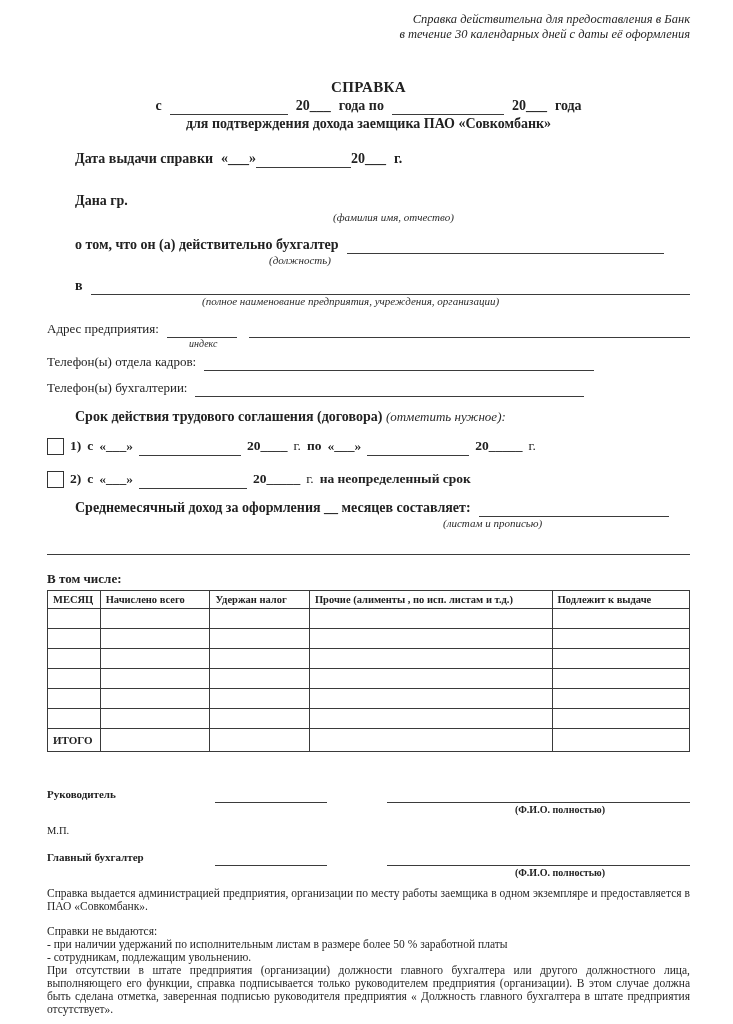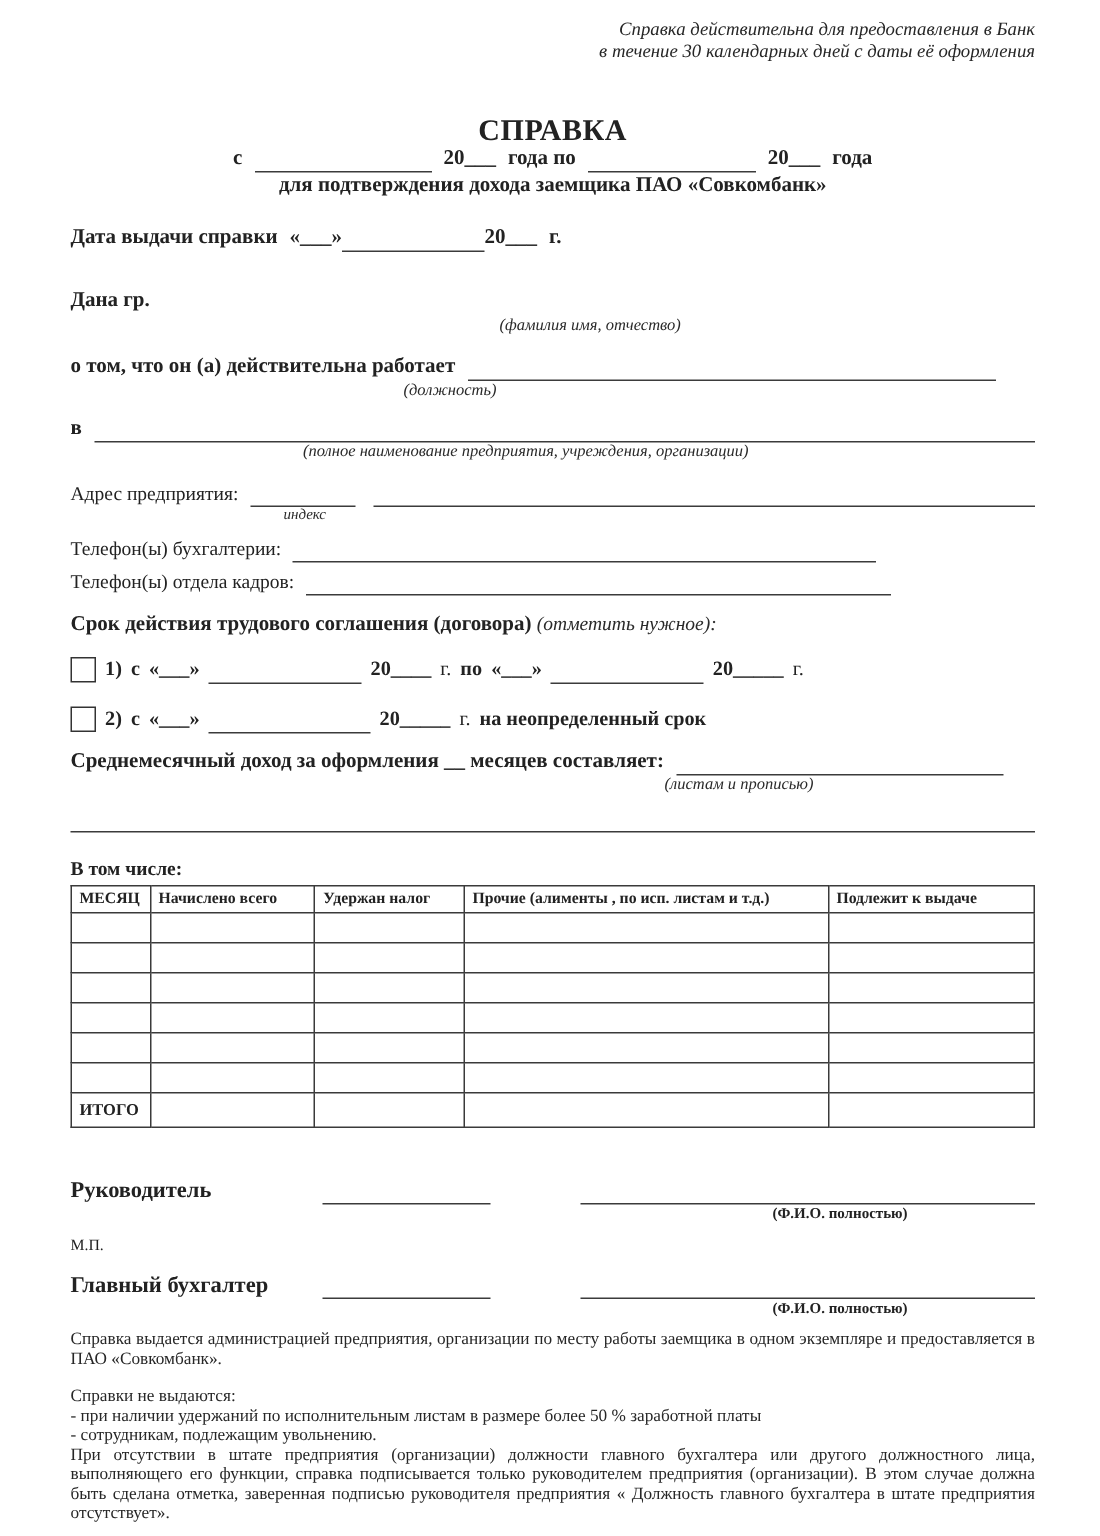--- a/index.html
+++ b/index.html
@@ -8,28 +8,28 @@
     padding:12px 43px 8px 47px;
     background:#ffffff;
     font-family:"Liberation Serif","DejaVu Serif",serif;
     color:#222222;
     position:relative;overflow:hidden;
   }
   
   .note{font-style:italic;font-size:12.5px;line-height:15px;text-align:right;color:#262626;}
   
   .title-block{text-align:center;margin-top:15px;font-weight:bold;}
-  .title-main{font-size:20px;line-height:19px;letter-spacing:.4px;margin-top:36px;}
+  .title-main{font-size:15px;line-height:19px;letter-spacing:.4px;margin-top:36px;}
   .title-line{font-size:14px;line-height:18px;}
   .period-line{display:flex;justify-content:center;align-items:baseline;font-size:14px;line-height:18px;font-weight:bold;}
   .period-line>span{margin:0 4px;}
   
   .row{display:flex;align-items:baseline;}
   .bold{font-weight:bold;}
-  .fs14{font-size:14px;line-height:18px;}
+  .fs14{font-size:14px;line-height:18px;margin-left:28px;}
   .fs13{font-size:13px;line-height:18px;}
   .bl{display:inline-block;border-bottom:1.3px solid #3b3b3b;height:13px;align-self:flex-end;}
   .grow{flex:1;}
   .w70{width:70px;} .w95{width:95px;} .w102{width:102px;} .w108{width:108px;}
   .w112{width:112px;} .w118{width:118px;} .w155{width:155px;} .w255{width:255px;}
   .caption{font-style:italic;font-size:11px;line-height:13px;color:#2a2a2a;}
   .caption-sm{font-size:10px;line-height:11px;font-style:italic;color:#2a2a2a;}
   .gap8{display:inline-block;width:8px;} .gap12{display:inline-block;width:12px;}
   .mt-issue{margin-top:17px;} .mt-given{margin-top:24px;} .mt-works{margin-top:12px;}
   .mt-at{margin-top:10px;} .mt-addr{margin-top:12px;} .mt-phone1{margin-top:4px;}
@@ -43,21 +43,21 @@
   .normal{font-weight:normal;}
   .full-underline{border-bottom:1.3px solid #3b3b3b;height:1px;margin-top:23px;}
   
   .inc-table{width:100%;border-collapse:collapse;margin-top:2px;table-layout:fixed;}
   .inc-table th,.inc-table td{border:1.5px solid #3a3a3a;padding:2px 5px;font-size:10.5px;line-height:13px;}
   .inc-table th{font-weight:bold;text-align:left;white-space:nowrap;overflow:hidden;}
   .inc-table td{height:15px;}
   .inc-table .total-row td{height:18px;font-weight:bold;font-size:11px;}
   .c1{width:8.2%;} .c2{width:17.1%;} .c3{width:15.5%;} .c4{width:37.8%;} .c5{width:21.4%;}
   
-  .sig-row{display:flex;align-items:baseline;font-size:15px;line-height:18px;}
+  .sig-row{display:flex;align-items:baseline;font-size:11px;line-height:18px;}
   .sig-label{width:168px;font-weight:bold;}
   .sig-bl1{width:112px;border-bottom:1.3px solid #3b3b3b;height:13px;align-self:flex-end;}
   .sig-sp{width:60px;}
   .sig-bl2{flex:1;border-bottom:1.3px solid #3b3b3b;height:13px;align-self:flex-end;}
   .sig-caption{margin-left:388px;width:250px;text-align:center;font-weight:bold;font-size:10px;line-height:12px;margin-top:1px;}
   .mp{font-size:10.5px;margin-top:9px;}
   
   .footer{margin-top:8px;font-size:11.5px;line-height:13px;color:#272727;}
   .footer p{margin:0;}
   .footer .just{text-align:justify;}
@@ -96,46 +96,46 @@
     <span>г.</span>
   </div>
 
   <div class="row bold fs14 mt-given" style="padding-right:57px;flex-direction:column;">
     <span class="lbl-sp">Дана гр.</span>
     <span class="bl grow"></span>
   </div>
   <div class="caption" style="margin-left:286px;">(фамилия имя, отчество)</div>
 
   <div class="row bold fs14 mt-works" style="padding-right:26px;">
-    <span class="lbl-sp">о том, что он (а) действительна работает</span>
+    <span class="lbl-sp">о том, что он (а) действительно бухгалтер</span>
     <span class="bl grow"></span>
   </div>
   <div class="caption" style="margin-left:222px;">(должность)</div>
 
   <div class="row bold fs14 mt-at">
     <span class="lbl-sp">в</span>
     <span class="bl grow"></span>
   </div>
   <div class="caption" style="margin-left:155px;">(полное наименование предприятия, учреждения, организации)</div>
 
   <div class="row fs13 mt-addr">
     <span class="lbl-sp">Адрес предприятия:</span>
     <span class="bl w70"></span>
     <span class="gap12"></span>
     <span class="bl grow"></span>
   </div>
   <div class="caption-sm" style="margin-left:142px;">индекс</div>
 
+  <div class="row fs13 mt-phone1" style="padding-right:96px;">
+    <span class="lbl-sp">Телефон(ы) отдела кадров:</span>
+    <span class="bl grow"></span>
+  </div>
+
   <div class="row fs13 mt-8" style="padding-right:106px;">
     <span class="lbl-sp">Телефон(ы) бухгалтерии:</span>
-    <span class="bl grow"></span>
-  </div>
-
-  <div class="row fs13 mt-phone1" style="padding-right:96px;">
-    <span class="lbl-sp">Телефон(ы) отдела кадров:</span>
     <span class="bl grow"></span>
   </div>
 
 
   <div class="fs14 mt-term">
     <span class="bold">Срок действия трудового соглашения (договора)</span>
     <span class="caption" style="font-size:13px;">(отметить нужное):</span>
   </div>
 
   <div class="cb-row mt-opt1">

